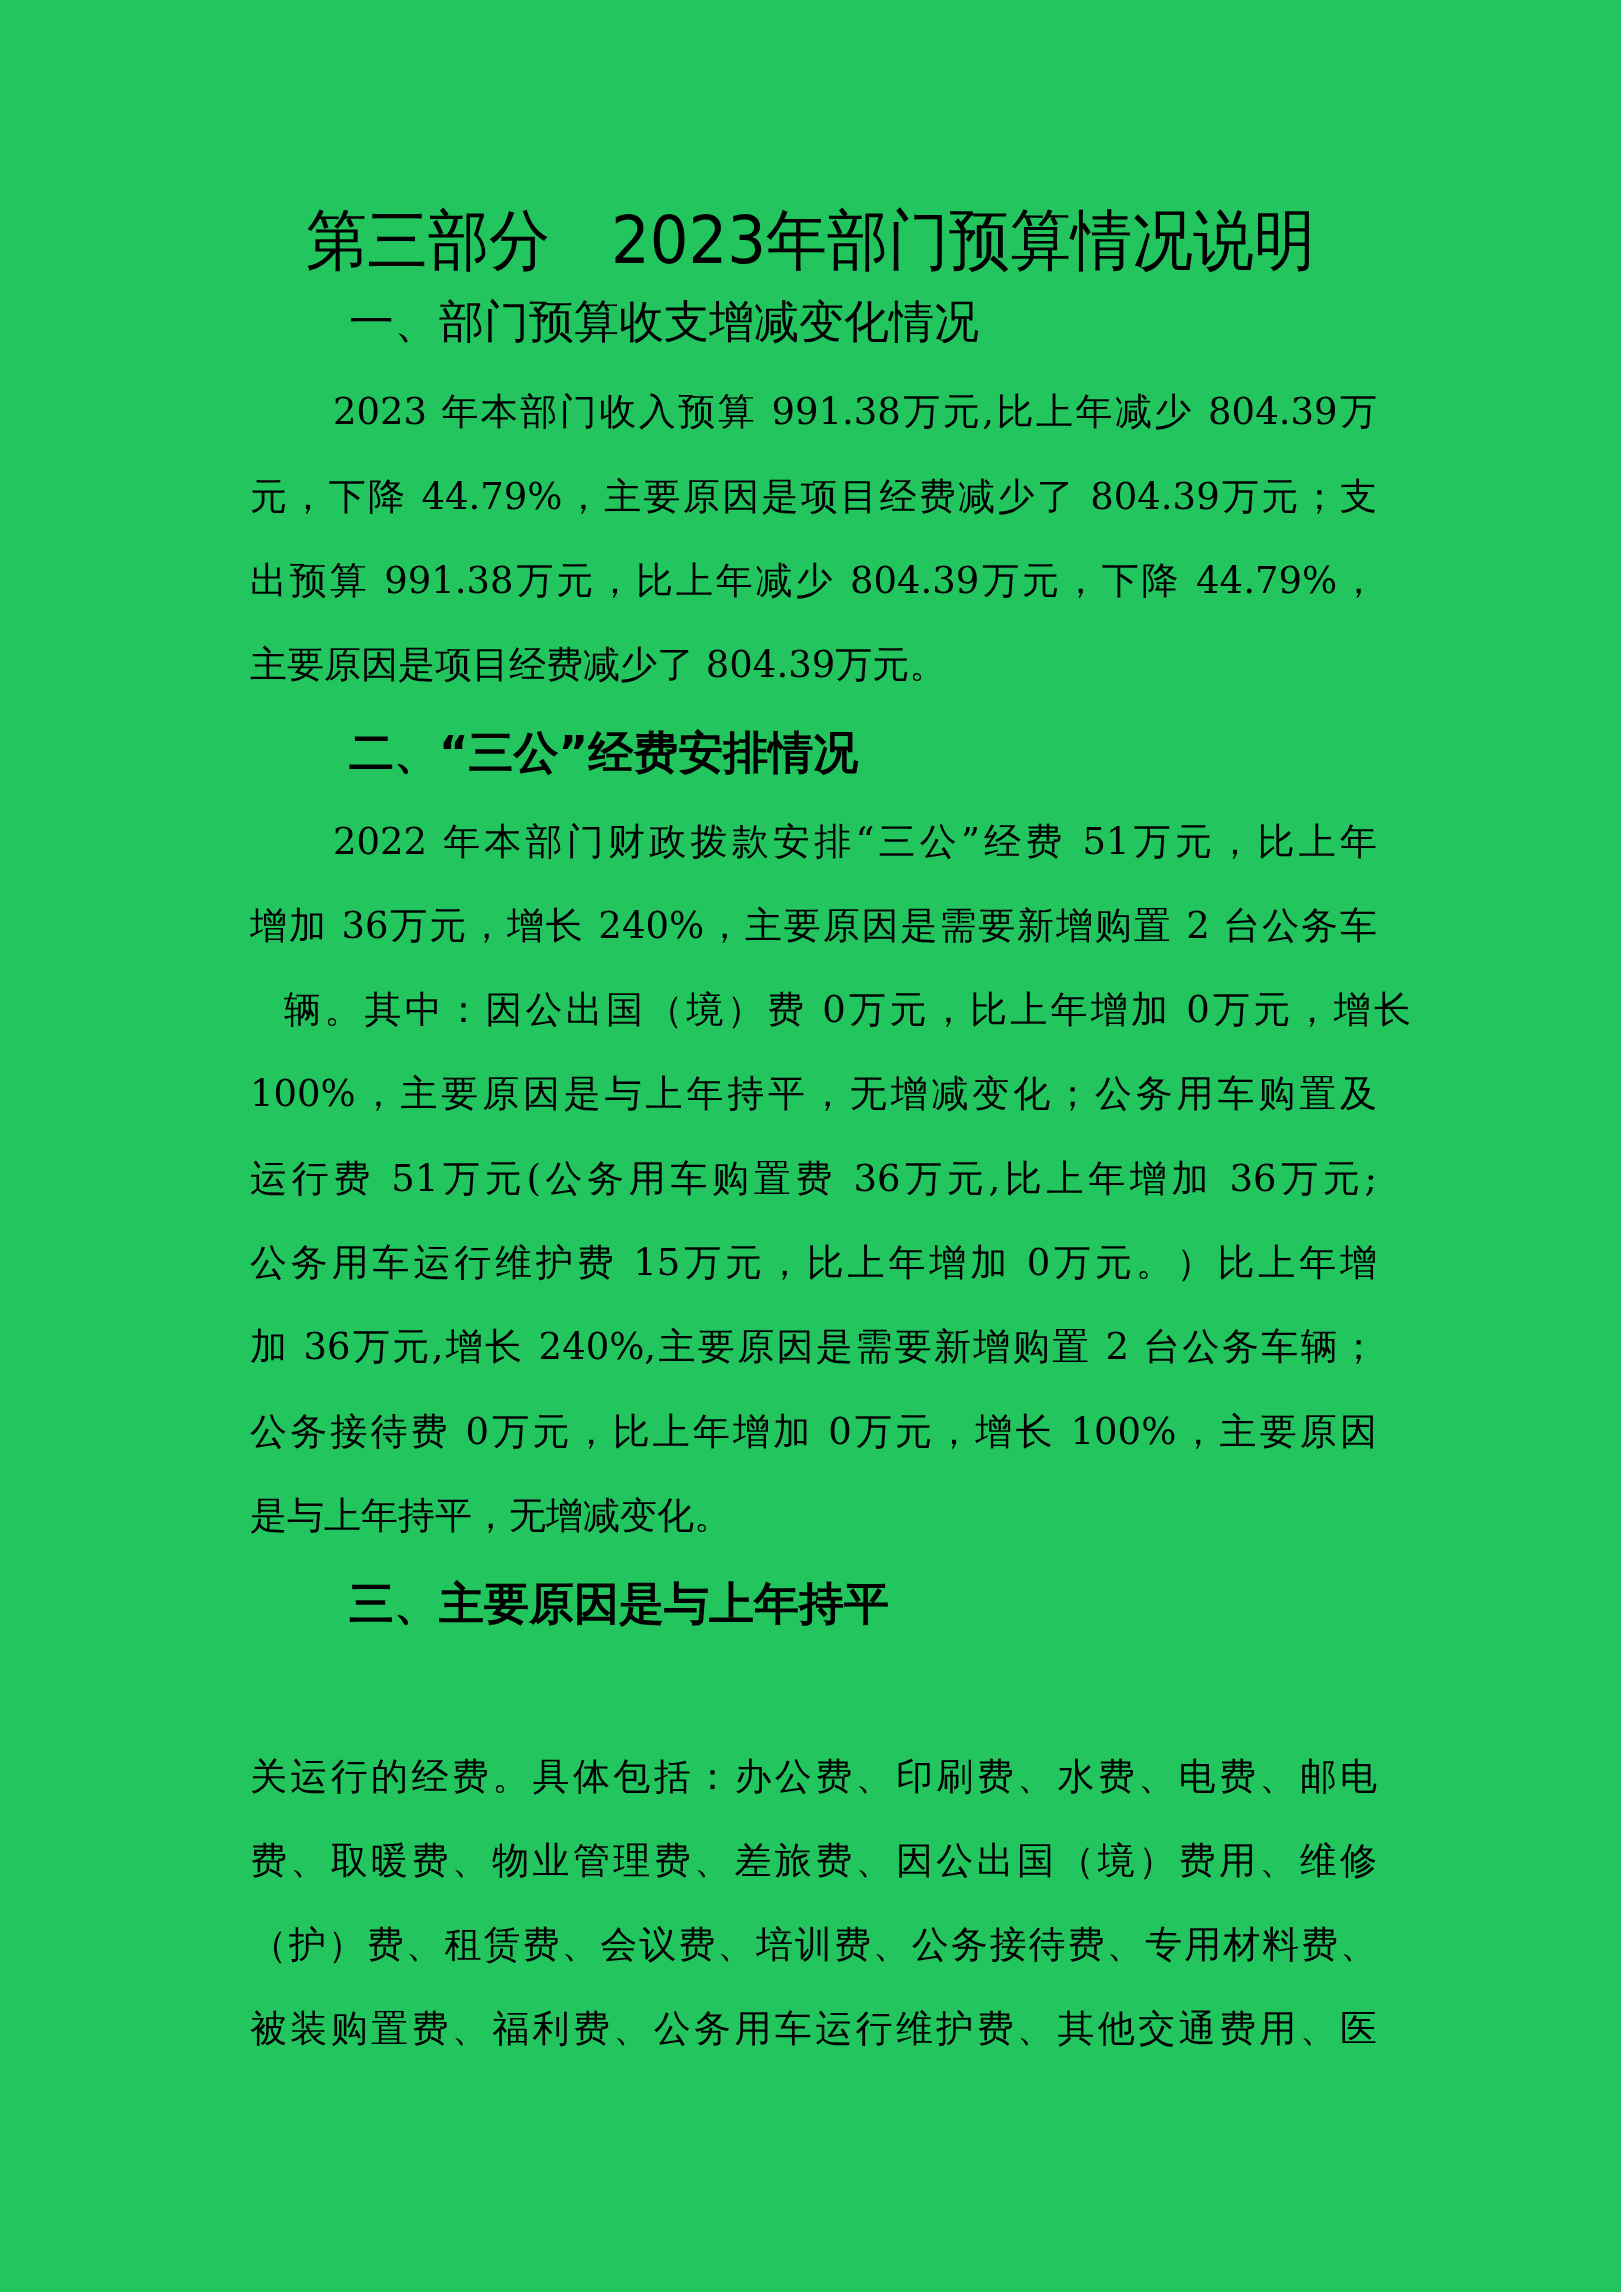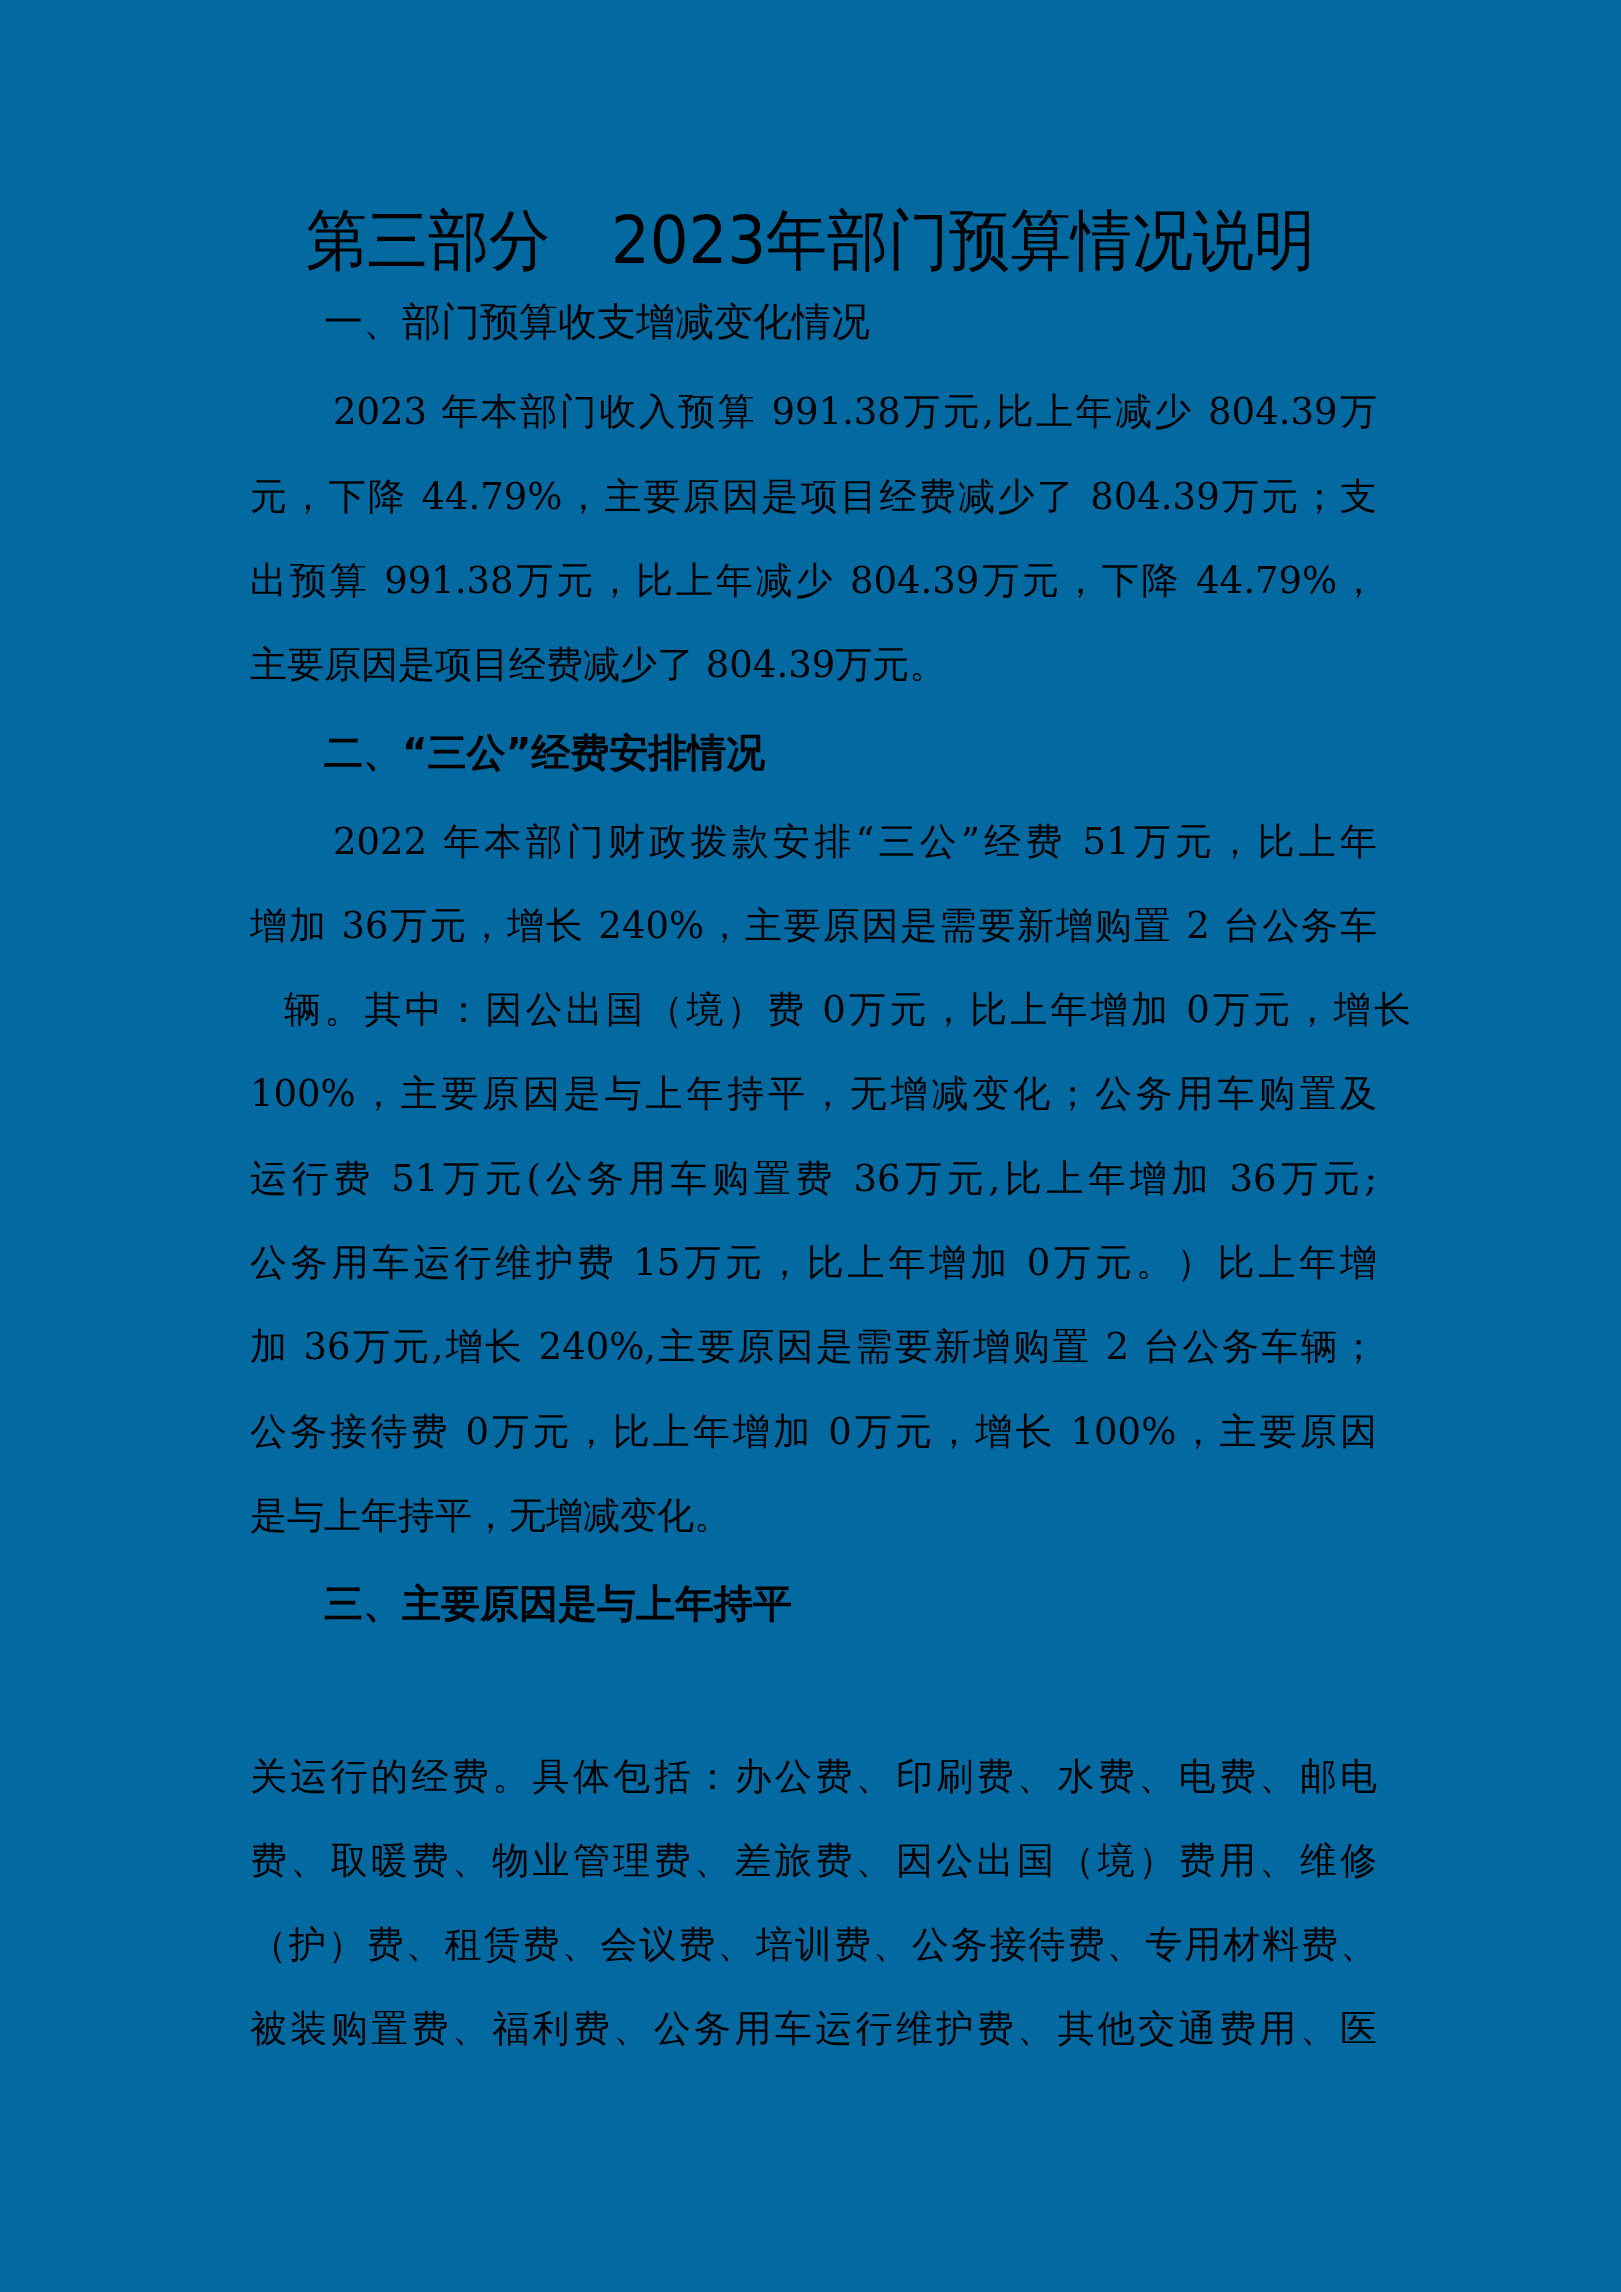--- a/index.html
+++ b/index.html
@@ -13,40 +13,40 @@
       position: relative;
       overflow: hidden;
       color: #000000;
       font-family: "DejaVu Serif", "Liberation Serif", serif;
     }
     .page {
       position: absolute;
       left: 0; top: 0;
       width: 1621px;
       height: 2293px;
-      background: #0369a1;
+      background: #22c55e;
     }
     .title {
       position: absolute;
       left: 0;
       width: 1621px;
       top: 201px;
       text-align: center;
       font-family: "DejaVu Sans", "Liberation Sans", sans-serif;
       font-size: 61px;
       line-height: 78px;
       font-weight: normal;
       white-space: pre;
       transform: scaleY(1.08);
     }
     .heading {
       position: absolute;
-      left: 324px;
+      left: 349px;
       font-family: "DejaVu Sans", "Liberation Sans", sans-serif;
-      font-size: 39px;
+      font-size: 45px;
       line-height: 55px;
       white-space: pre;
     }
     .heading.bold { font-weight: bold; }
     .line {
       position: absolute;
       left: 250px;
       width: 1127px;
       font-family: "DejaVu Serif", "Liberation Serif", serif;
       font-size: 37px;

